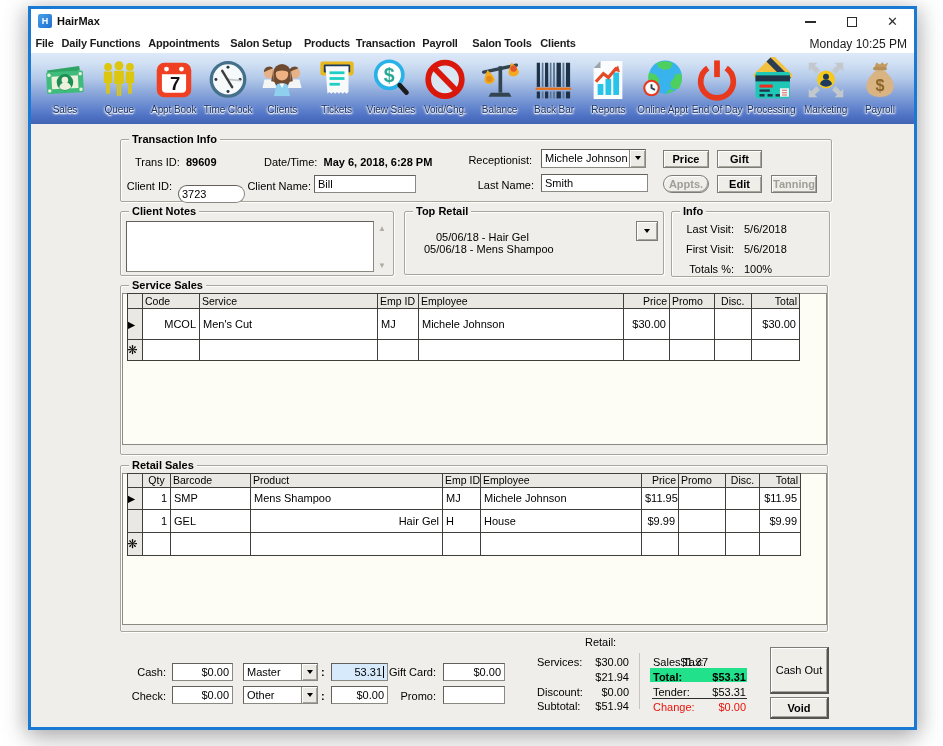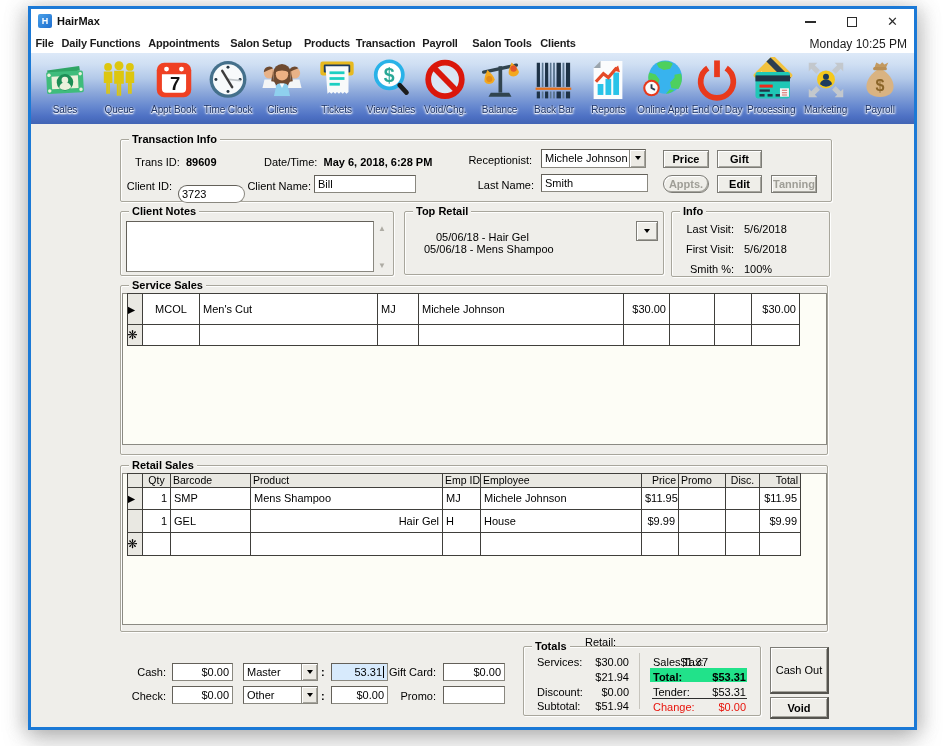--- a/index.html
+++ b/index.html
@@ -273,42 +273,53 @@
 <div class="btn" style="left:636px;top:220.5px;width:22px;height:20px">
       <div class="arr"></div>
     </div>
 <div class="a gb" style="left:671px;top:211px;width:159px;height:66px">
       <div class="gl">Info</div>
     </div>
 <div class="lbl r" style="left:734px;top:223px;">Last Visit:</div>
 <div class="lbl" style="left:744px;top:223px;">5/6/2018</div>
 <div class="lbl r" style="left:734px;top:243px;">First Visit:</div>
 <div class="lbl" style="left:744px;top:243px;">5/6/2018</div>
-<div class="lbl r" style="left:734px;top:262.5px;">Smith %:</div>
+<div class="lbl r" style="left:734px;top:262.5px;">Totals %:</div>
 <div class="lbl" style="left:744px;top:262.5px;">100%</div>
 <div class="a gb" style="left:120px;top:285px;width:708px;height:170px">
       <div class="gl">Service Sales</div>
     </div>
 <div class="a pn" style="left:121.5px;top:292.5px;width:705px;height:152px"></div>
 <table class="grid" style="left:126.5px;top:292.5px;width:672.5px">
       <colgroup>
         <col style="width:15.5px">
         <col style="width:57px">
         <col style="width:178px">
         <col style="width:41px">
         <col style="width:204.5px">
         <col style="width:46.5px">
         <col style="width:45px">
         <col style="width:36.5px">
         <col style="width:48.5px">
       </colgroup>
       <tbody>
+        <tr class="hd">
+          <td class="sel" style="text-align:left;height:15px;"></td>
+          <td style="text-align:left;height:15px;">Code</td>
+          <td style="text-align:left;height:15px;">Service</td>
+          <td style="text-align:left;height:15px;">Emp ID</td>
+          <td style="text-align:left;height:15px;">Employee</td>
+          <td style="text-align:right;height:15px;">Price</td>
+          <td style="text-align:left;height:15px;">Promo</td>
+          <td style="text-align:center;height:15px;">Disc.</td>
+          <td style="text-align:right;height:15px;">Total</td>
+        </tr>
         <tr>
           <td class="sel" style="text-align:left;height:21.5px;"><span style="font-size:10px">▶</span></td>
-          <td style="text-align:center;height:31px;">MCOL</td>
+          <td style="text-align:right;height:31px;">MCOL</td>
           <td style="text-align:left;height:21.5px;">Men's Cut</td>
           <td style="text-align:left;height:21.5px;">MJ</td>
           <td style="text-align:left;height:21.5px;">Michele Johnson</td>
           <td style="text-align:right;height:21.5px;">$30.00</td>
           <td style="text-align:left;height:21.5px;"></td>
           <td style="text-align:left;height:21.5px;"></td>
           <td style="text-align:right;height:21.5px;">$30.00</td>
         </tr>
         <tr>
           <td class="sel" style="text-align:left;height:21.5px;"><span style="font-size:12px;line-height:10px">❋</span></td>
@@ -408,23 +419,20 @@
       <div class="cbtn">
         <div class="arr"></div>
       </div>
     </div>
 <div class="lbl" style="left:321px;top:689.5px;"><b>:</b></div>
 <div class="in ra" style="left:331px;top:686px;width:57px;height:18px;">$0.00</div>
 <div class="lbl r" style="left:436px;top:666px;">Gift Card:</div>
 <div class="in ra" style="left:443px;top:662.5px;width:62px;height:18px;">$0.00</div>
 <div class="lbl r" style="left:436px;top:690px;">Promo:</div>
 <div class="in" style="left:443px;top:686px;width:62px;height:18px;"></div>
-<div class="a gb" style="left:523px;top:646px;width:238px;height:70px">
-      <div class="gl">Totals</div>
-    </div>
 <div class="lbl" style="left:537px;top:656px;">Services:</div>
 <div class="lbl r" style="left:629px;top:656px;">$30.00</div>
 <div class="lbl" style="left:537px;top:636px;margin-left:48px;">Retail:</div>
 <div class="lbl r" style="left:629px;top:670.5px;">$21.94</div>
 <div class="lbl" style="left:537px;top:685.5px;">Discount:</div>
 <div class="lbl r" style="left:629px;top:685.5px;">$0.00</div>
 <div class="lbl" style="left:537px;top:700px;">Subtotal:</div>
 <div class="lbl r" style="left:629px;top:700px;">$51.94</div>
 <div class="a" style="left:639px;top:653px;width:1px;height:56px;background:#c7c5be"></div>
 <div class="a" style="left:650px;top:668px;width:97px;height:14px;background:#21e28a"></div>

